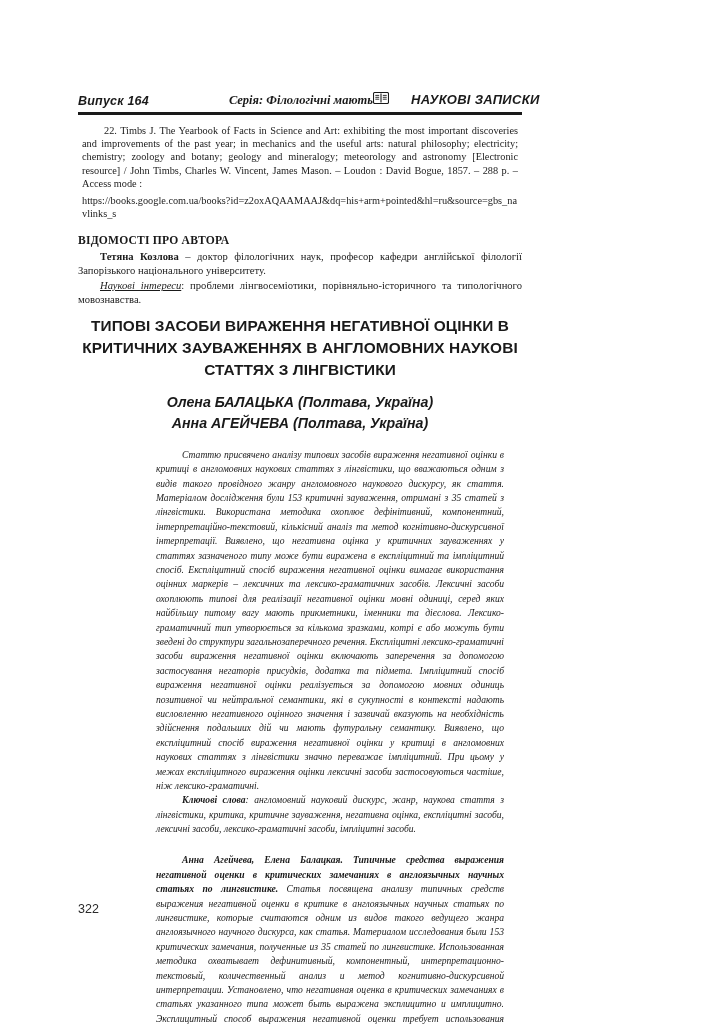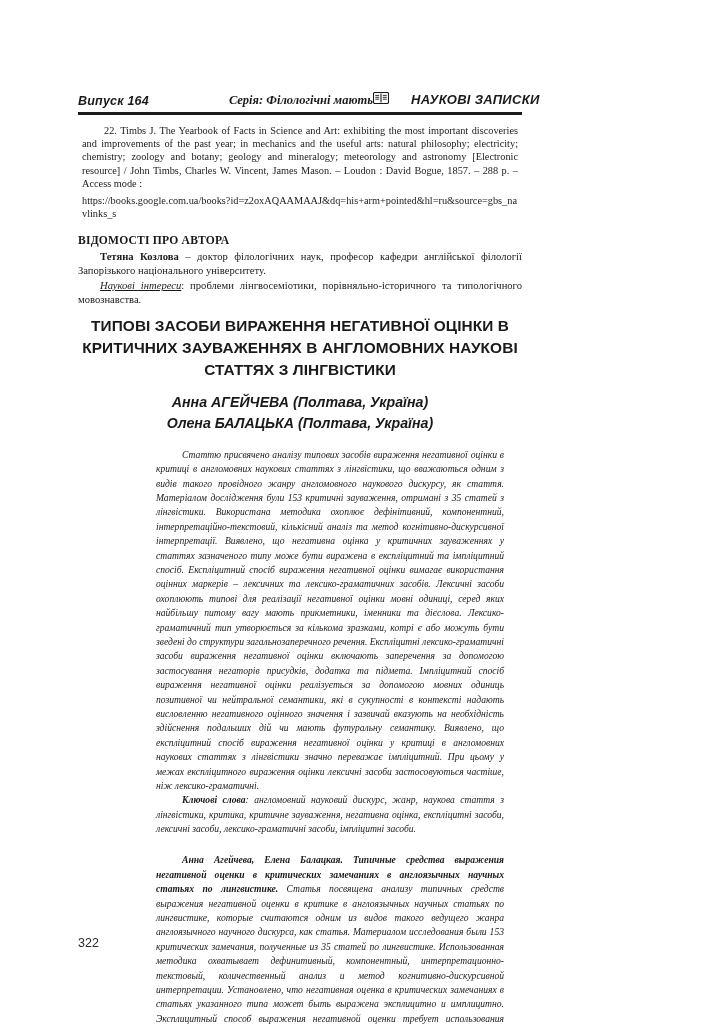--- a/index.html
+++ b/index.html
@@ -142,21 +142,21 @@
   .abstract-ua { margin-top: 14px; }
   .abstract .kw { }
   .abstract .kw b { font-weight: bold; font-style: italic; }
   .abstract-ru { margin-top: 17px; }
   .abstract-ru .lead b { font-weight: bold; font-style: italic; }
 
   
   .folio {
     position: absolute;
     left: 78px;
-    top: 936px;
+    top: 902px;
     font-family: "Liberation Sans", sans-serif;
     font-size: 12.5px;
     color: #2a2a2a;
   }
 </style>
 </head>
 <body>
 
 <div class="page">
 
@@ -187,22 +187,22 @@
   </div>
 
   <div class="section-head">ВІДОМОСТІ ПРО АВТОРА</div>
   <div class="author-info">
     <p><span class="nm">Тетяна Козлова</span><span> – доктор філологічних наук, професор кафедри англійської філології Запорізького національного університету.</span></p>
     <p class="interests"><i>Наукові інтереси</i><span>: проблеми лінгвосеміотики, порівняльно-історичного та типологічного мовознавства.</span></p>
   </div>
 
   <h1 class="article-title">ТИПОВІ ЗАСОБИ ВИРАЖЕННЯ НЕГАТИВНОЇ ОЦІНКИ В КРИТИЧНИХ ЗАУВАЖЕННЯХ В АНГЛОМОВНИХ НАУКОВІ СТАТТЯХ З ЛІНГВІСТИКИ</h1>
   <div class="authors">
+    <div>Олена БАЛАЦЬКА (Полтава, Україна)</div>
     <div>Анна АГЕЙЧЕВА (Полтава, Україна)</div>
-    <div>Олена БАЛАЦЬКА (Полтава, Україна)</div>
   </div>
 
   <div class="abstract abstract-ua">
     <p>Статтю присвячено аналізу типових засобів вираження негативної оцінки в критиці в англомовних наукових статтях з лінгвістики, що вважаються одним з видів такого провідного жанру англомовного наукового дискурсу, як стаття. Матеріалом дослідження були 153 критичні зауваження, отримані з 35 статей з лінгвістики. Використана методика охоплює дефінітивний, компонентний, інтерпретаційно-текстовий, кількісний аналіз та метод когнітивно-дискурсивної інтерпретації. Виявлено, що негативна оцінка у критичних зауваженнях у статтях зазначеного типу може бути виражена в експліцитний та імпліцитний спосіб. Експліцитний спосіб вираження негативної оцінки вимагає використання оцінних маркерів – лексичних та лексико-граматичних засобів. Лексичні засоби охоплюють типові для реалізації негативної оцінки мовні одиниці, серед яких найбільшу питому вагу мають прикметники, іменники та дієслова. Лексико-граматичний тип утворюється за кількома зразками, котрі є або можуть бути зведені до структури загальнозаперечного речення. Експліцитні лексико-граматичні засоби вираження негативної оцінки включають заперечення за допомогою застосування негаторів присудків, додатка та підмета. Імпліцитний спосіб вираження негативної оцінки реалізується за допомогою мовних одиниць позитивної чи нейтральної семантики, які в сукупності в контексті надають висловленню негативного оцінного значення і зазвичай вказують на необхідність здійснення подальших дій чи мають футуральну семантику. Виявлено, що експліцитний спосіб вираження негативної оцінки у критиці в англомовних наукових статтях з лінгвістики значно переважає імпліцитний. При цьому у межах експліцитного вираження оцінки  лексичні засоби застосовуються частіше, ніж лексико-граматичні.</p>
     <p class="kw"><b>Ключові слова</b><span>: англомовний науковий дискурс, жанр, наукова стаття з лінгвістики, критика, критичне зауваження, негативна оцінка, експліцитні засоби, лексичні засоби, лексико-граматичні засоби, імпліцитні засоби.</span></p>
   </div>
 
   <div class="abstract abstract-ru">
     <p class="lead"><b>Анна Агейчева, Елена Балацкая. Типичные средства выражения негативной оценки в критических замечаниях в англоязычных научных статьях по лингвистике.</b><span> Статья посвящена анализу типичных средств выражения негативной оценки в критике в англоязычных научных статьях по лингвистике, которые считаются одним из видов такого ведущего жанра англоязычного научного дискурса, как статья. Материалом исследования были 153 критических замечания, полученные из 35 статей по лингвистике. Использованная методика охватывает дефинитивный, компонентный, интерпретационно-текстовый, количественный анализ и метод когнитивно-дискурсивной интерпретации. Установлено, что негативная оценка в критических замечаниях в статьях указанного типа может быть выражена эксплицитно и имплицитно. Эксплицитный способ выражения негативной оценки требует использования оценочных маркеров – лексических и лексико-грамматических средств. Лексические средства охватывают типичные для реализации негативной оценки языковые единицы, среди которых наибольший удельный вес имеют прилагательные, существительные и глаголы. Лексико-грамматический тип образуется по нескольким образцам, которые являются или могут быть сведены к структуре общеотрицательного предложения. Эксплицитные лексико-грамматические средства выражения негативной оценки включают отрицание посредством применения негаторов сказуемого, дополнения и подлежащего. Имплицитный способ выражения негативной оценки реализуется с помощью языковых единиц положительной или нейтральной семантики, которые в совокупности в контексте придают высказыванию негативное оценочное значения и обычно указывают на необходимость осуществления дальнейших действий и имеют футуральную семантику. Установлено, что эксплицитный способ выражения негативной оценки в критике в англоязычных научных статьях по лингвистике значительно превосходит</span></p>
   </div>

